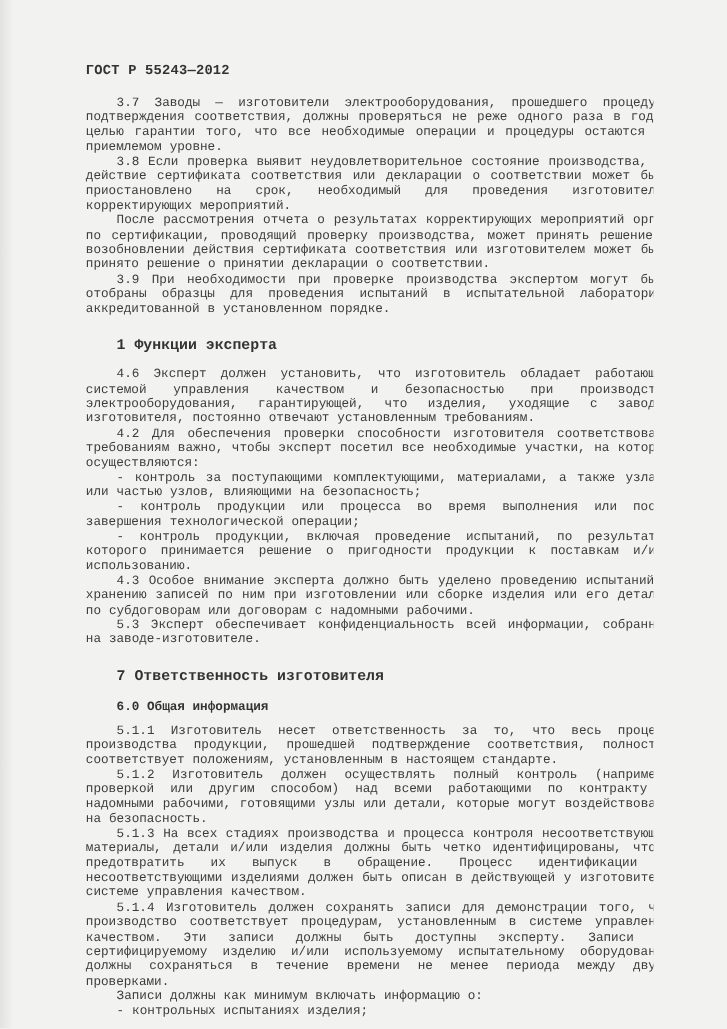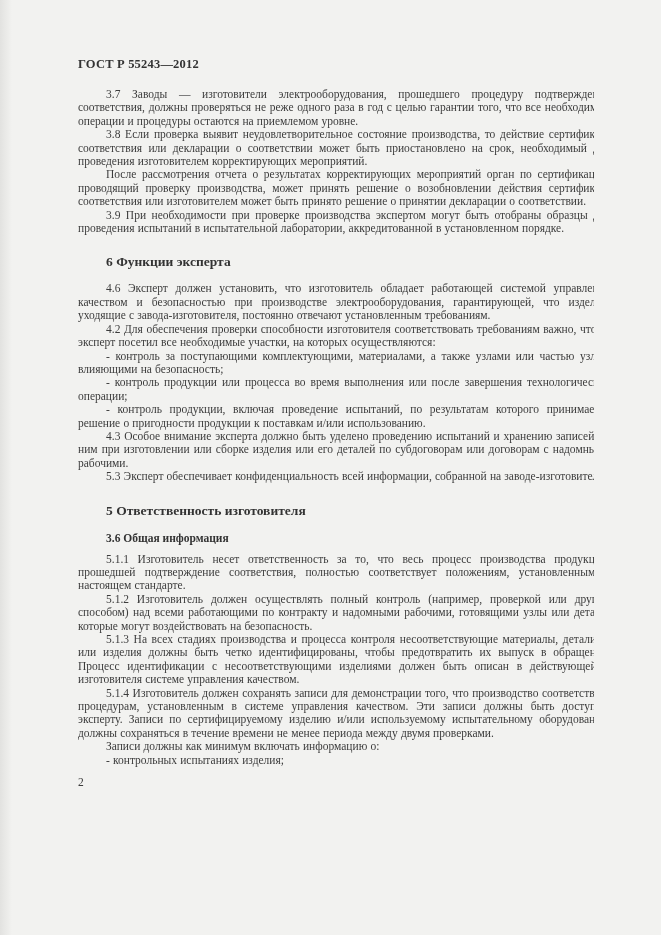--- a/index.html
+++ b/index.html
@@ -5,21 +5,21 @@
   html, body {
     margin: 0;
     padding: 0;
     background: #f2f2f0;
   }
   .page {
     position: relative;
     width: 594px;
     height: 935px;
     background: linear-gradient(to right, #e2e2e0 0px, #f2f2f0 12px);
-    font-family: Liberation Serif, serif;
+    font-family: Liberation Mono, monospace;
     color: #3c3c3c;
     overflow: hidden;
   }
   .content {
     position: absolute;
     left: 78px;
     top: 57px;
     width: 532px;
   }
   .doc-header {
@@ -63,32 +63,32 @@
 <div class="page">
   <div class="content">
 
     <div class="doc-header">ГОСТ Р 55243—2012</div>
 
     <p class="para">3.7 Заводы — изготовители электрооборудования, прошедшего процедуру подтверждения соответствия, должны проверяться не реже одного раза в год с целью гарантии того, что все необходимые операции и процедуры остаются на приемлемом уровне.</p>
     <p class="para">3.8 Если проверка выявит неудовлетворительное состояние производства, то действие сертификата соответствия или декларации о соответствии может быть приостановлено на срок, необходимый для проведения изготовителем корректирующих мероприятий.</p>
     <p class="para">После рассмотрения отчета о результатах корректирующих мероприятий орган по сертификации, проводящий проверку производства, может принять решение о возобновлении действия сертификата соответствия или изготовителем может быть принято решение о принятии декларации о соответствии.</p>
     <p class="para">3.9 При необходимости при проверке производства экспертом могут быть отобраны образцы для проведения испытаний в испытательной лаборатории, аккредитованной в установленном порядке.</p>
 
-    <h2 class="sec">6 Функции эксперта</h2>
+    <h2 class="sec">1 Функции эксперта</h2>
 
     <p class="para">4.6 Эксперт должен установить, что изготовитель обладает работающей системой управления качеством и безопасностью при производстве электрооборудования, гарантирующей, что изделия, уходящие с завода-изготовителя, постоянно отвечают установленным требованиям.</p>
     <p class="para">4.2 Для обеспечения проверки способности изготовителя соответствовать требованиям важно, чтобы эксперт посетил все необходимые участки, на которых осуществляются:</p>
     <p class="para">- контроль за поступающими комплектующими, материалами, а также узлами или частью узлов, влияющими на безопасность;</p>
     <p class="para">- контроль продукции или процесса во время выполнения или после завершения технологической операции;</p>
     <p class="para">- контроль продукции, включая проведение испытаний, по результатам которого принимается решение о пригодности продукции к поставкам и/или использованию.</p>
     <p class="para">4.3 Особое внимание эксперта должно быть уделено проведению испытаний и хранению записей по ним при изготовлении или сборке изделия или его деталей по субдоговорам или договорам с надомными рабочими.</p>
     <p class="para">5.3 Эксперт обеспечивает конфиденциальность всей информации, собранной на заводе-изготовителе.</p>
 
-    <h2 class="sec">5 Ответственность изготовителя</h2>
-    <h3 class="sub">3.6 Общая информация</h3>
+    <h2 class="sec">7 Ответственность изготовителя</h2>
+    <h3 class="sub">6.0 Общая информация</h3>
 
     <p class="para">5.1.1 Изготовитель несет ответственность за то, что весь процесс производства продукции, прошедшей подтверждение соответствия, полностью соответствует положениям, установленным в настоящем стандарте.</p>
     <p class="para">5.1.2 Изготовитель должен осуществлять полный контроль (например, проверкой или другим способом) над всеми работающими по контракту и надомными рабочими, готовящими узлы или детали, которые могут воздействовать на безопасность.</p>
     <p class="para">5.1.3 На всех стадиях производства и процесса контроля несоответствующие материалы, детали и/или изделия должны быть четко идентифицированы, чтобы предотвратить их выпуск в обращение. Процесс идентификации с несоответствующими изделиями должен быть описан в действующей у изготовителя системе управления качеством.</p>
     <p class="para">5.1.4 Изготовитель должен сохранять записи для демонстрации того, что производство соответствует процедурам, установленным в системе управления качеством. Эти записи должны быть доступны эксперту. Записи по сертифицируемому изделию и/или используемому испытательному оборудованию должны сохраняться в течение времени не менее периода между двумя проверками.</p>
     <p class="para">Записи должны как минимум включать информацию о:</p>
     <p class="para">- контрольных испытаниях изделия;</p>
 
     <div class="pagenum">2</div>
 

